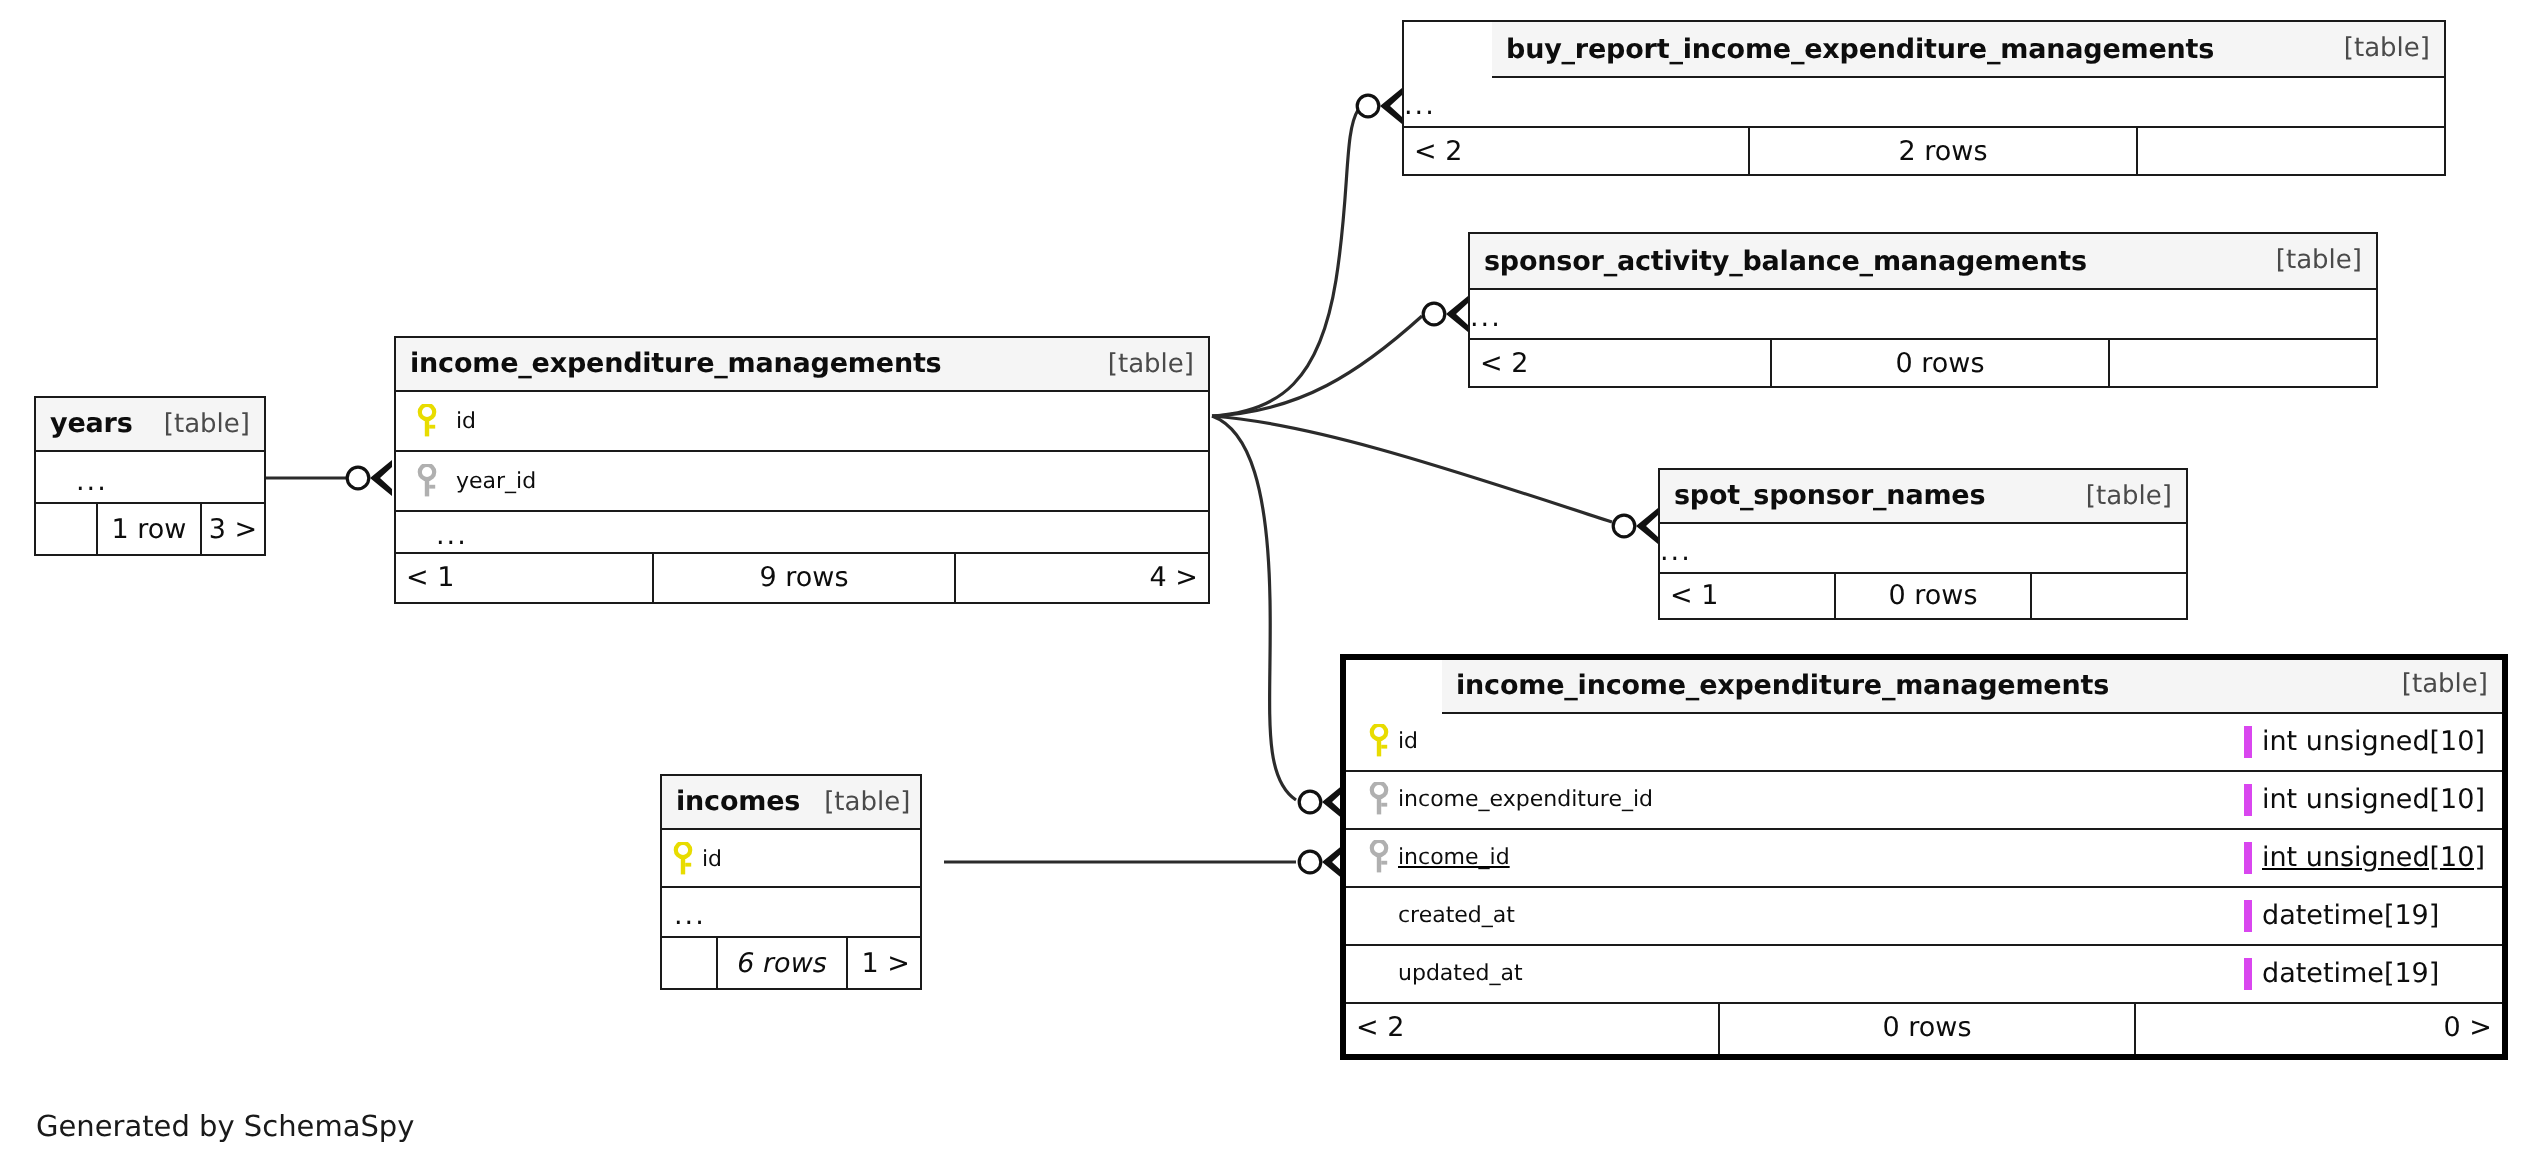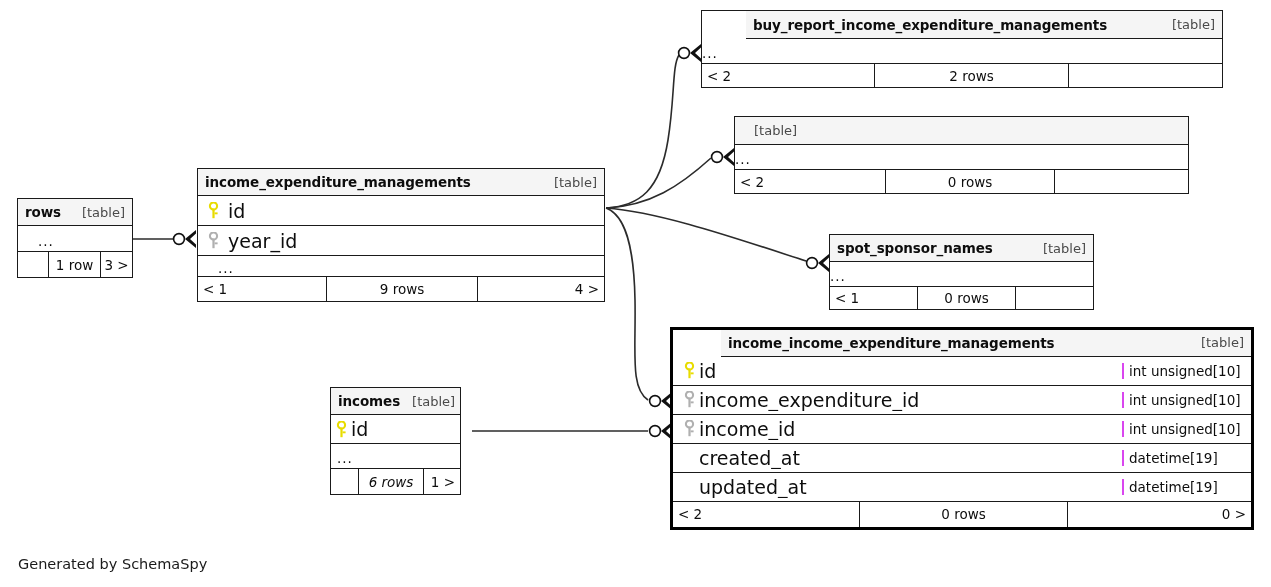--- a/index.html
+++ b/index.html
@@ -54,29 +54,29 @@
   .tb-row:last-child{border-bottom:1px solid #1a1a1a;}
 
   .tb-col-name{
     display:flex;align-items:center;
     flex:1 1 auto;
     padding-left:6px;
     min-width:0;
     overflow:hidden;
   }
   .tb-col-type{
-    border-left:2px solid #d946ef;
+    border-left:4px solid #d946ef;
     padding:0 4px 0 5px;
     box-sizing:border-box;
     font-size:13.5px;
     color:#0d0d0d;
     white-space:nowrap;
   }
   .colname{
-    font-size:19px;color:#0d0d0d;
+    font-size:11px;color:#0d0d0d;
   }
   .ellipsis-row .colname{font-size:13.5px;letter-spacing:1px;position:relative;top:2px;}
 
   .keyslot{width:20px;display:flex;align-items:center;justify-content:center;flex:0 0 20px;}
   .keyslot.wide{flex:0 0 30px;width:30px;}
   .keyslot.none{}
 
   .tb-footer{
     display:flex;
     border-top:0;
@@ -146,21 +146,21 @@
       <circle cx="655" cy="401" r="5.4" fill="#fff" stroke="#111" stroke-width="1.6"></circle>
       <path d="M 672,392 L 661,401 L 672,410 L 672,406.5 L 666,401 L 672,395.5 Z" fill="#111"></path>
 
       <circle cx="655" cy="431" r="5.4" fill="#fff" stroke="#111" stroke-width="1.6"></circle>
       <path d="M 672,422 L 661,431 L 672,440 L 672,436.5 L 666,431 L 672,425.5 Z" fill="#111"></path>
     </g>
   </svg>
 
   <div class="table-box" style="left:17px;top:198px;width:116px;height:80px;">
     <div class="tb-header" style="height:27px;">
-      <span class="tb-name">rows</span>
+      <span class="tb-name">years</span>
       <span class="tb-tag">[table]</span>
     </div>
     <div class="tb-rows">
       <div class="tb-row ellipsis-row" style="height:26px;">
         <span class="keyslot none"></span>
         <span class="colname">...</span>
       </div>
     </div>
     <div class="tb-footer" style="height:25px;">
       <span class="fcell f-left" style="width:31px;"></span>
@@ -220,20 +220,21 @@
     </div>
     <div class="tb-footer" style="height:23px;">
       <span class="fcell f-left" style="width:173px;">&lt; 2</span>
       <span class="fcell f-center" style="width:194px;">2 rows</span>
       <span class="fcell f-right" style="width:153px;"></span>
     </div>
   </div>
 
   <div class="table-box" style="left:734px;top:116px;width:455px;height:78px;">
     <div class="tb-header" style="height:28px;">
+      <span class="tb-name">sponsor_activity_balance_managements</span>
       <span class="tb-tag">[table]</span>
     </div>
     <div class="tb-rows">
       <div class="tb-row ellipsis-row" style="height:25px;">
         <span class="keyslot none" style="flex:0 0 0;width:0;"></span>
         <span class="colname">...</span>
       </div>
     </div>
     <div class="tb-footer" style="height:23px;">
       <span class="fcell f-left" style="width:151px;">&lt; 2</span>
@@ -288,21 +289,21 @@
                 <circle cx="5.5" cy="4" r="3.6" fill="none" stroke="#b0b0b0" stroke-width="2.1"></circle>
                 <rect x="4.4" y="6.6" width="2.2" height="9.6" fill="#b0b0b0"></rect>
                 <rect x="6.6" y="10.4" width="3" height="1.9" fill="#b0b0b0"></rect>
               </svg>
           </span>
           <span class="colname">income_expenditure_id</span>
         </span>
         <span class="tb-col-type" style="width:129px;">int unsigned[10]</span>
       </div>
 
-      <div class="tb-row" style="height:29px;">
+      <div class="tb-row" style="height:29px;text-decoration:underline;">
         <span class="tb-col-name">
           <span class="keyslot">
             <svg width="11" height="17" viewBox="0 0 11 17">
                 <circle cx="5.5" cy="4" r="3.6" fill="none" stroke="#b0b0b0" stroke-width="2.1"></circle>
                 <rect x="4.4" y="6.6" width="2.2" height="9.6" fill="#b0b0b0"></rect>
                 <rect x="6.6" y="10.4" width="3" height="1.9" fill="#b0b0b0"></rect>
               </svg>
           </span>
           <span class="colname">income_id</span>
         </span>

